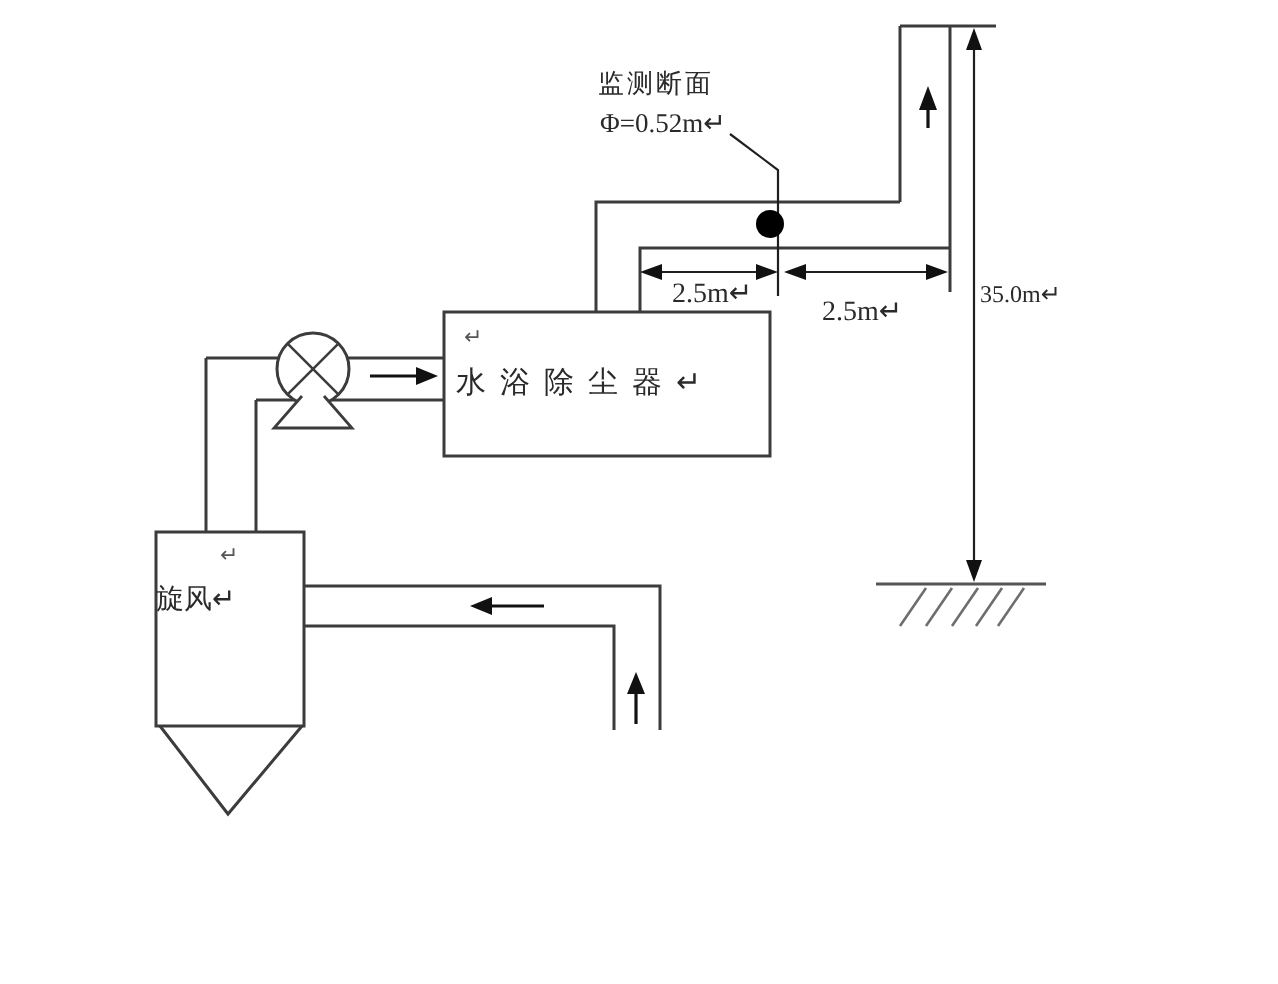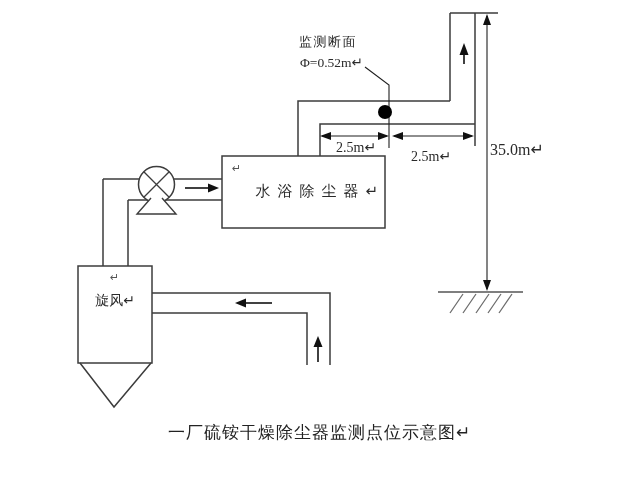--- a/index.html
+++ b/index.html
@@ -7,25 +7,25 @@
     position:relative;width:639px;height:492px;background:#ffffff;overflow:hidden;
     font-family:"Liberation Serif","DejaVu Sans",serif;color:#1f1f1f;padding-left:44px;
   }
   #linework{position:absolute;left:0;top:0;}
   .lbl{position:absolute;white-space:nowrap;color:#2a2a2a;}
   .cn{font-family:"Liberation Serif","DejaVu Sans",serif;}
   .monitor-title{left:299px;top:33px;font-size:13px;letter-spacing:1.5px;}
   .monitor-dia{left:300px;top:54px;font-size:13.5px;text-align:right;}
   .dim1{left:336px;top:139px;font-size:14px;}
   .dim2{left:411px;top:148px;font-size:14px;}
-  .dimh{left:490px;top:140px;font-size:16px;}
+  .dimh{left:490px;top:140px;font-size:12px;}
   .wb-pilcrow{left:232px;top:162px;font-size:11px;color:#555;}
-  .wb-name{left:222px;top:182px;width:163px;text-align:right;font-size:15px;letter-spacing:7px;padding-left:6px;box-sizing:border-box;}
+  .wb-name{left:222px;top:182px;width:163px;text-align:left;font-size:15px;letter-spacing:7px;padding-left:6px;box-sizing:border-box;}
   .cy-pilcrow{left:110px;top:271px;font-size:11px;color:#555;}
-  .cy-name{left:78px;top:291px;width:74px;text-align:center;font-size:14px;line-height:20px;}
+  .cy-name{left:78px;top:291px;width:74px;font-size:14px;line-height:20px;}
   .caption{left:0;top:421px;width:639px;text-align:center;font-size:17px;letter-spacing:1px;color:#222;}
 </style>
 </head>
 <body>
 
 <div id="stage">
 
   <svg id="linework" width="639" height="492" viewBox="0 0 639 492">
 
     <path d="M450,101 L450,13 M450,13 L498,13 M475,13 L475,146" fill="none" stroke="#3c3c3c" stroke-width="1.5"></path>
@@ -108,15 +108,14 @@
   <div class="lbl wb-pilcrow">↵</div>
 
   <div class="lbl cn wb-name">水浴除尘器↵</div>
 
   <div class="lbl cy-pilcrow">↵</div>
 
   <div class="lbl cn cy-name">
     <div>旋风↵</div>
   </div>
 
-  <div class="lbl cn caption">一厂硫铵干燥除尘器监测点位示意图↵</div>
 
 </div>
 
 </body></html>

